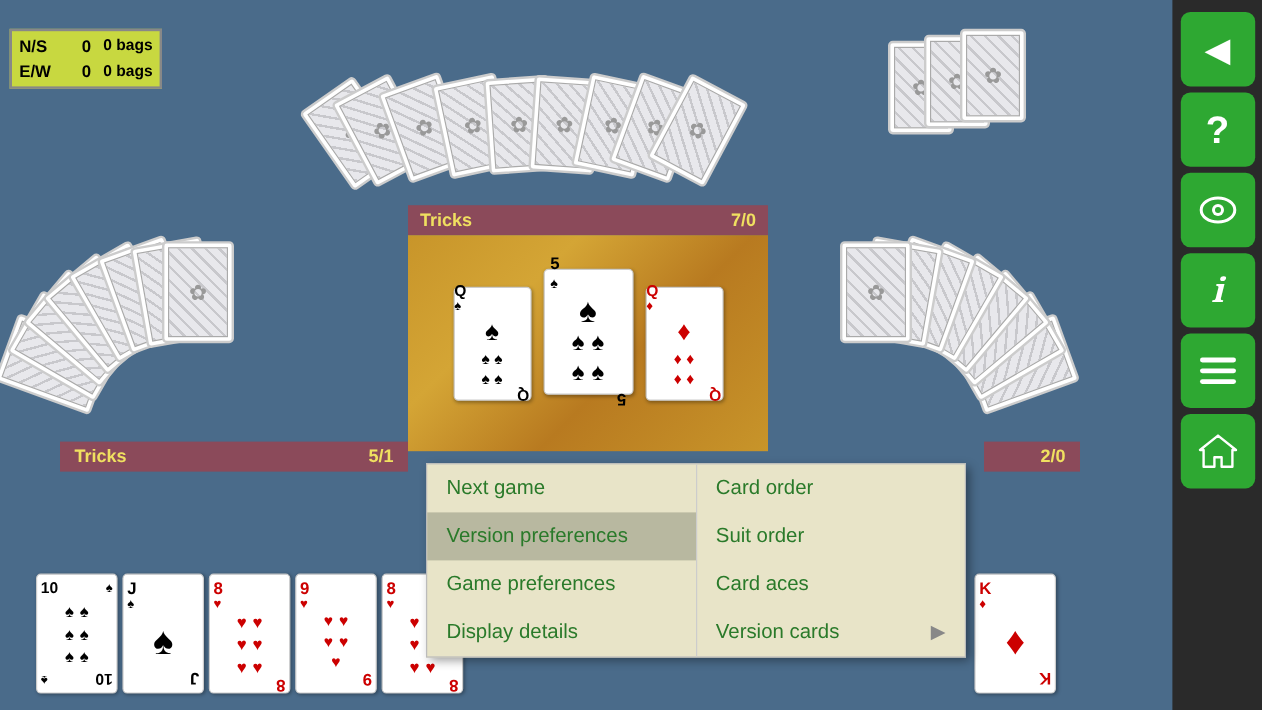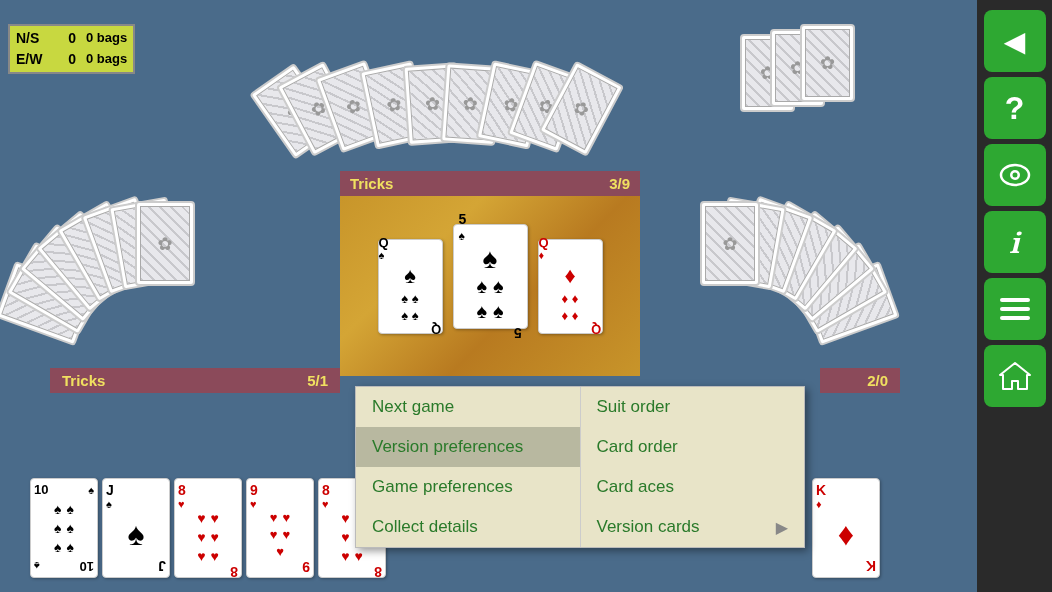--- a/index.html
+++ b/index.html
@@ -488,21 +488,21 @@
     <div class="horiz-card" style="right:120px; top:0px; transform:rotate(0deg);">
       <div class="card-back-pattern">
           <div class="cbp-inner"></div>
         </div>
     </div>
   </div>
 
   <div class="center-table">
     <div class="tricks-banner-top">
       <span>Tricks</span>
-      <span>3/9</span>
+      <span>7/0</span>
     </div>
     <div class="wood-surface">
 
       <div class="card card-side">
         <span style="font-size:13px; color:black; align-self:flex-start; line-height:1;">Q</span>
         <span style="font-size:11px; color:black; align-self:flex-start;">♠</span>
         <div style="font-size:22px; color:black; margin:2px 0;">♠</div>
         <div style="font-size:13px; color:black; display:flex; flex-direction:column; align-items:center; gap:2px;">
           <div>♠ ♠</div>
           <div>♠ ♠</div>
@@ -647,29 +647,29 @@
         <div class="menu-item">
           <span>Next game</span>
         </div>
         <div class="menu-item highlighted">
           <span>Version preferences</span>
         </div>
         <div class="menu-item">
           <span>Game preferences</span>
         </div>
         <div class="menu-item">
-          <span>Collect details</span>
+          <span>Display details</span>
         </div>
       </div>
       <div class="menu-col">
         <div class="menu-item">
+          <span>Card order</span>
+        </div>
+        <div class="menu-item">
           <span>Suit order</span>
-        </div>
-        <div class="menu-item">
-          <span>Card order</span>
         </div>
         <div class="menu-item">
           <span>Card aces</span>
         </div>
         <div class="menu-item">
           <span>Version cards</span>
           <span class="menu-arrow">▶</span>
         </div>
       </div>
     </div>

